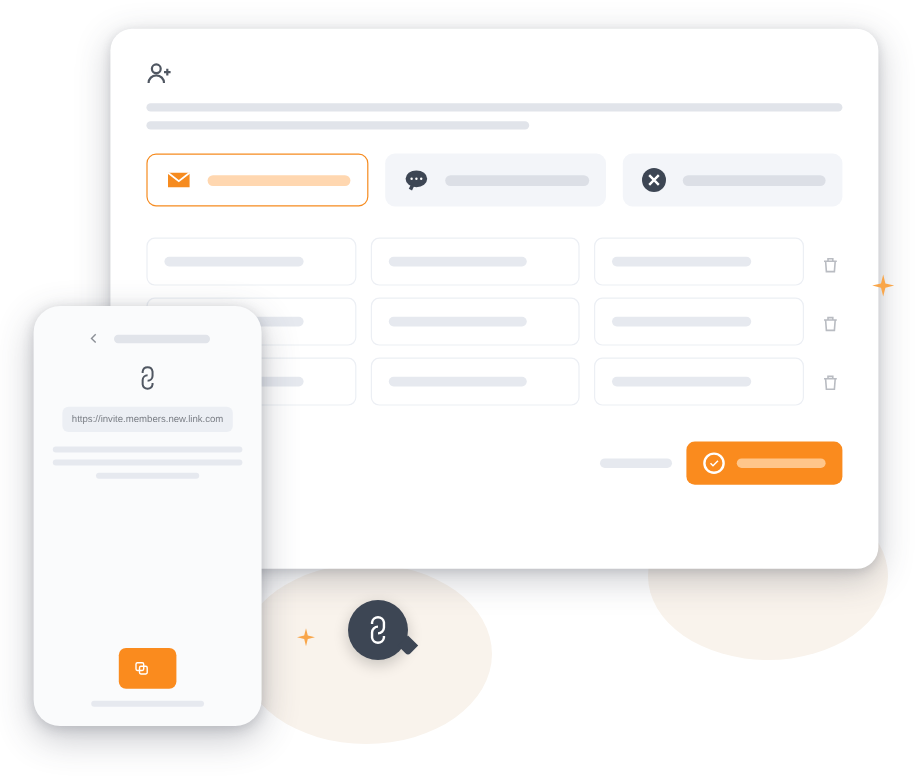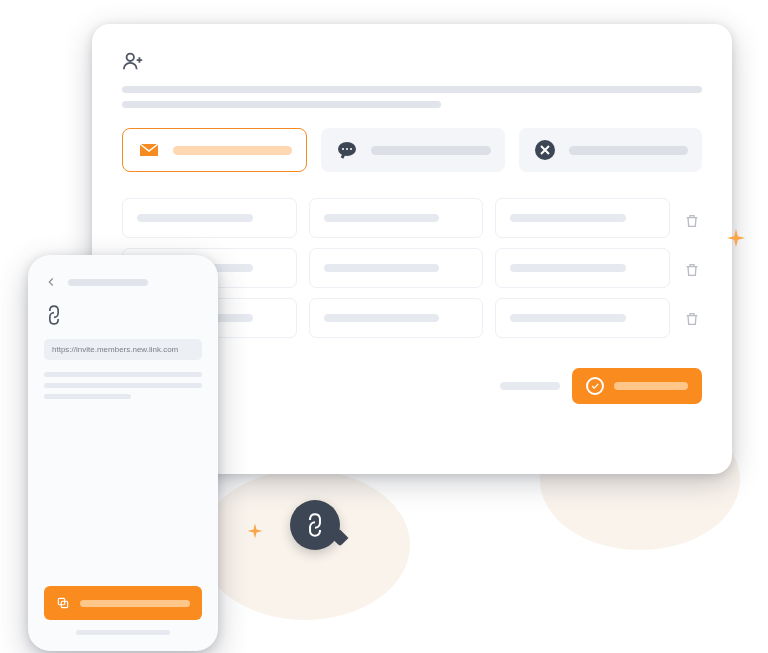--- a/index.html
+++ b/index.html
@@ -69,26 +69,26 @@
     display:flex; align-items:center; gap:10px; padding:0 14px;
   }
   .primary-btn .check { width:18px; height:18px; border:2px solid #fff; border-radius:50%; display:flex; align-items:center; justify-content:center; }
   .primary-btn .check svg { width:10px; height:10px; color:#fff;}
   .primary-btn .btn-bar { flex:1; height:8px; background:#ffc68a; border-radius:4px; }
 
   
   .phone {
     position:absolute;
     left: 28px; top: 255px;
-    width: 190px; height: 396px;
+    width: 190px; height: 350px;
     background:#fafbfc;
     border-radius: 22px;
     box-shadow: 0 10px 30px rgba(60,64,80,.30), 0 2px 10px rgba(60,64,80,.18);
     padding: 20px 16px 16px 16px;
-    display:flex; flex-direction:column;
+    display:flex; flex-direction:column;align-items:center;
   }
   .phone-top { display:flex; align-items:center; gap:10px; margin-bottom:16px;}
   .arrow-left { width:14px; height:14px; color:#8b8f96; }
   .phone-top .bar { width: 80px; height:7px; background:#e1e4ea; border-radius:4px;}
   .link-icon { width:20px; height:20px; color:#505762; margin-bottom:14px;}
   .url-box {
     background:#eceff4; border-radius:5px; padding:6px 8px; font-size:8px;
     color:#7b7f86; margin-bottom:12px; white-space:nowrap; overflow:hidden;
   }
   .para-line { height:5px; background:#e6e9ef; border-radius:3px; margin-bottom:6px;}

